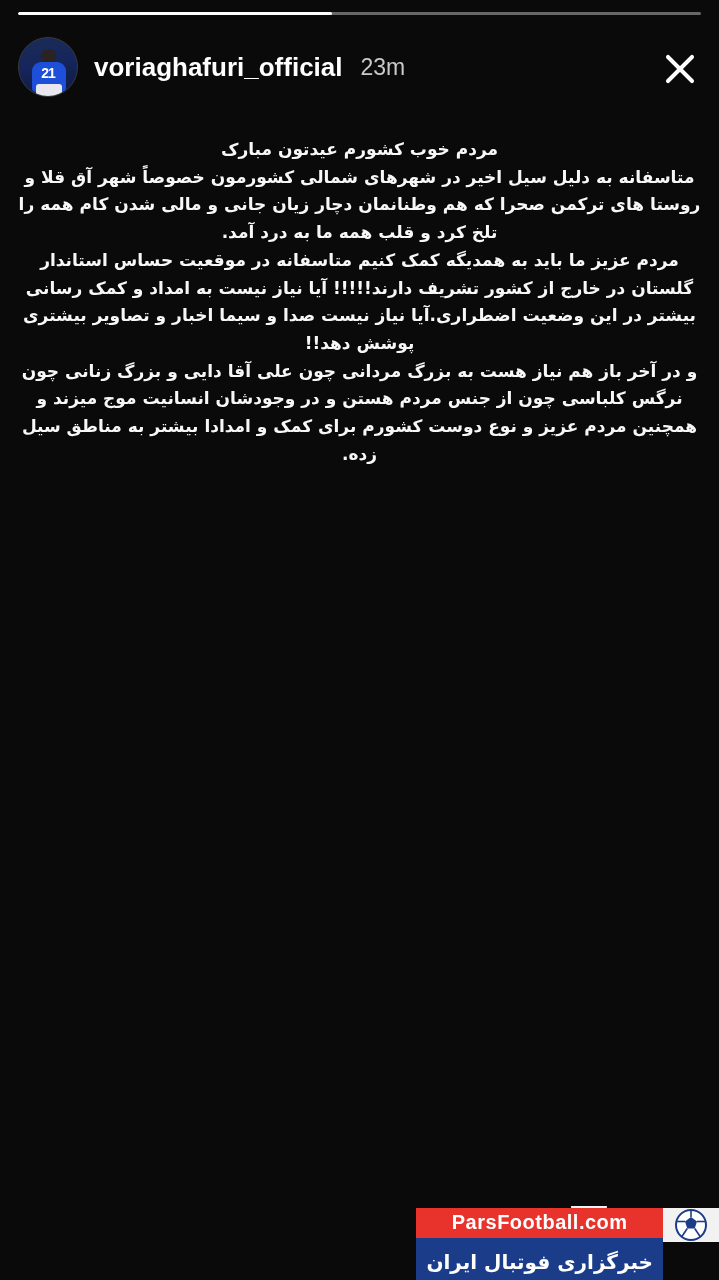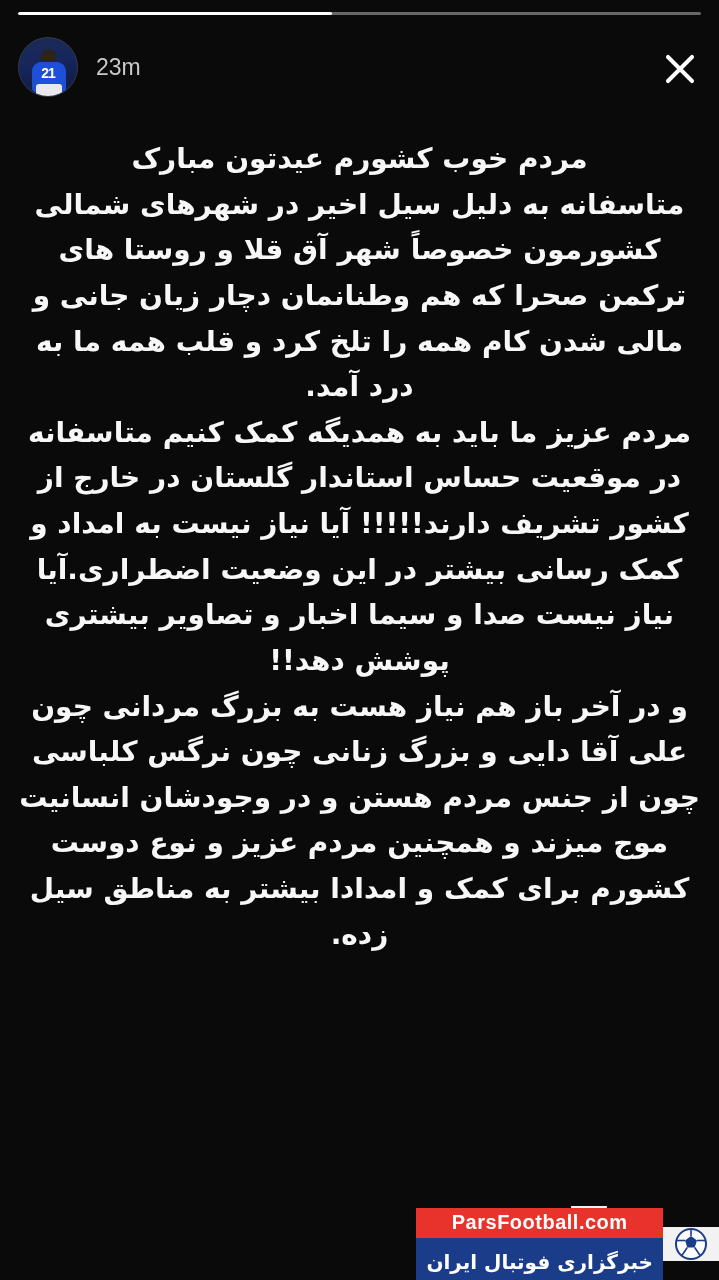--- a/index.html
+++ b/index.html
@@ -153,41 +153,41 @@
   .story-text {
     position: absolute;
     top: 136px;
     left: 0;
     right: 0;
     padding: 0 10px;
     direction: rtl;
     text-align: center;
     font-family: "DejaVu Sans", sans-serif;
     font-weight: bold;
-    font-size: 28px;
+    font-size: 17px;
     line-height: 1.63;
     color: #f7f7f7;
     white-space: pre-wrap;
     word-wrap: break-word;
     text-shadow: 0 0 1px rgba(0,0,0,0.6);
   }
 
   
   .watermark {
     position: absolute;
     right: 0;
     bottom: 0;
     display: flex;
     flex-direction: column;
     align-items: flex-end;
     z-index: 6;
   }
   .wm-row {
     display: flex;
-    align-items: center;
+    align-items: flex-start;
   }
   .wm-texts {
     display: flex;
     flex-direction: column;
   }
   .wm-top {
     background: #e8322c;
     color: #ffffff;
     font-size: 20px;
     font-weight: bold;
@@ -240,20 +240,21 @@
   </div>
 
   <div class="header">
     <div class="avatar">
       <div class="av-bg"></div>
       <div class="av-head"></div>
       <div class="av-body"></div>
       <div class="av-num">21</div>
       <div class="av-shorts"></div>
     </div>
+    <div class="username">voriaghafuri_official</div>
     <div class="timestamp">23m</div>
     <div class="spacer"></div>
     <div class="close-btn"></div>
   </div>
 
   <div class="story-text">مردم خوب کشورم عیدتون مبارک
 متاسفانه به دلیل سیل اخیر در شهرهای شمالی کشورمون خصوصاً شهر آق قلا و روستا های ترکمن صحرا که هم وطنانمان دچار زیان جانی و مالی شدن کام همه را تلخ کرد و قلب همه ما به درد آمد.
 مردم عزیز ما باید به همدیگه کمک کنیم متاسفانه در موقعیت حساس استاندار گلستان در خارج از کشور تشریف دارند!!!!! آیا نیاز نیست به امداد و کمک رسانی بیشتر در این وضعیت اضطراری.آیا نیاز نیست صدا و سیما اخبار و تصاویر بیشتری پوشش دهد!!
 و در آخر باز هم نیاز هست به بزرگ مردانی چون علی آقا دایی و بزرگ زنانی چون نرگس کلباسی چون از جنس مردم هستن و در وجودشان انسانیت موج میزند و همچنین مردم عزیز و نوع دوست کشورم برای کمک و امدادا بیشتر به مناطق سیل زده.</div>
 

